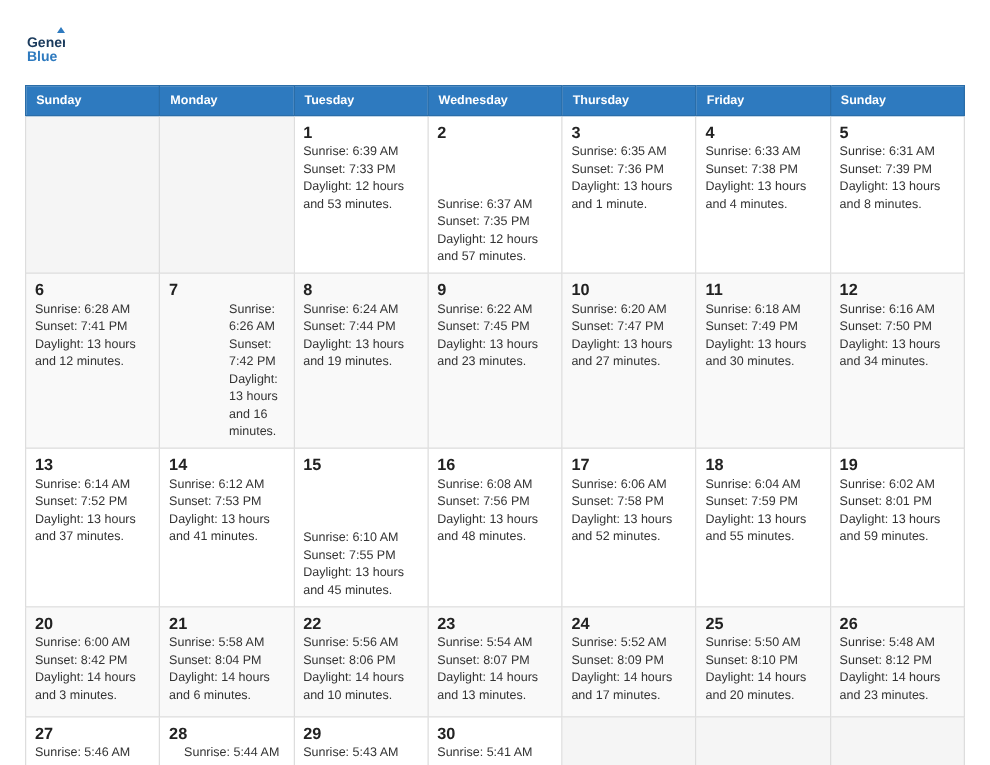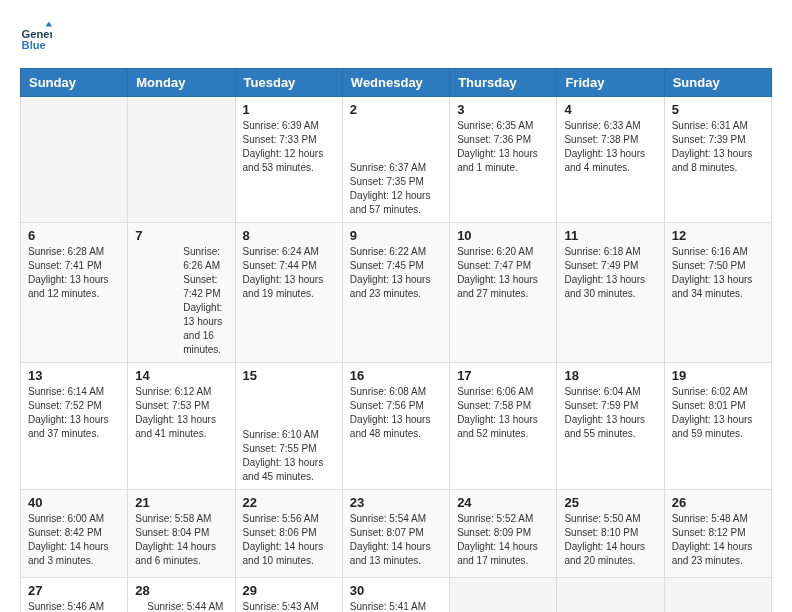--- a/index.html
+++ b/index.html
@@ -40,21 +40,21 @@
     .calendar {
       width: 100%;
       border-collapse: collapse;
       border: 1px solid #ccc;
     }
     .calendar th {
       background-color: #2e7abf;
       color: #fff;
       text-align: left;
       padding: 6px 8px;
-      font-size: 13px;
+      font-size: 10px;
       border: 1px solid #2a6da8;
     }
     .calendar td {
       vertical-align: top;
       border: 1px solid #ddd;
       padding: 5px 7px;
       width: calc(100% / 7);
       min-height: 80px;
       background: #fff;
     }
@@ -249,21 +249,21 @@
         <td>
           <div class="day-number">19</div>
           <div class="day-info" style="white-space: pre-line;">Sunrise: 6:02 AM
 Sunset: 8:01 PM
 Daylight: 13 hours
 and 59 minutes.</div>
         </td>
       </tr>
       <tr>
         <td>
-          <div class="day-number">40</div>
+          <div class="day-number">20</div>
           <div class="day-info" style="white-space: pre-line;">Sunrise: 6:00 AM
 Sunset: 8:42 PM
 Daylight: 14 hours
 and 3 minutes.</div>
         </td>
         <td>
           <div class="day-number">21</div>
           <div class="day-info" style="white-space: pre-line;">Sunrise: 5:58 AM
 Sunset: 8:04 PM
 Daylight: 14 hours

